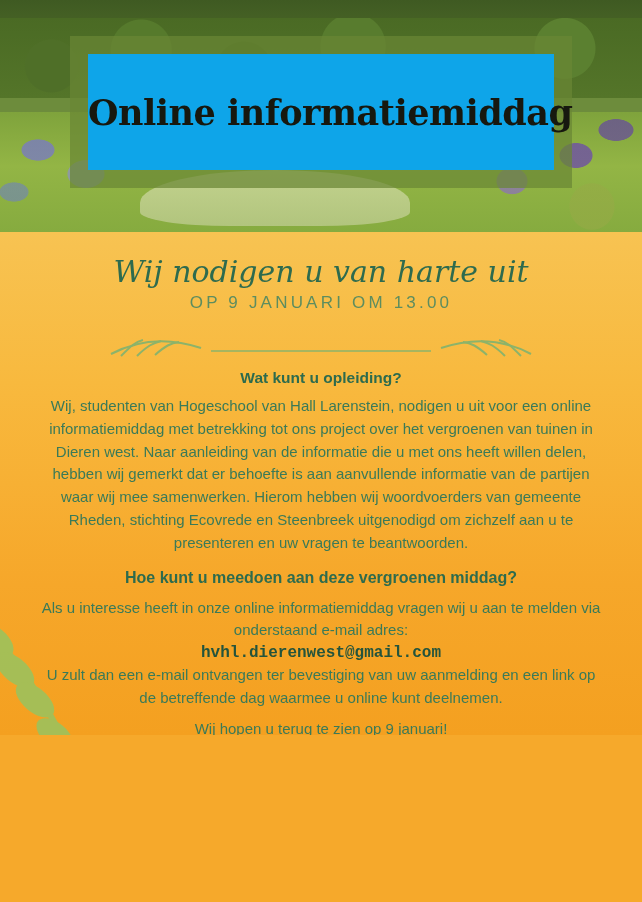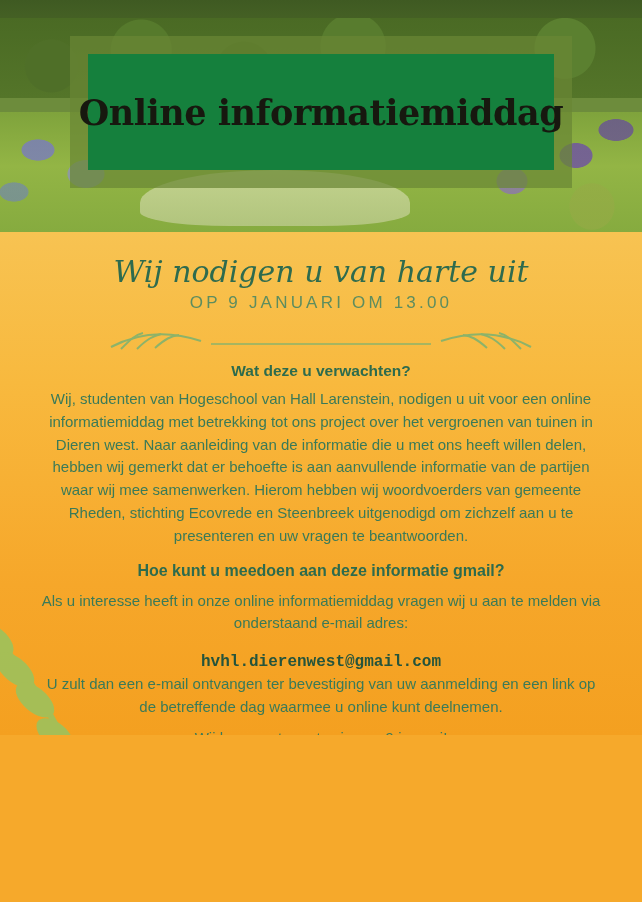--- a/index.html
+++ b/index.html
@@ -86,24 +86,23 @@
     top: 36px; left: 70px;
     width: 502px;
     height: 152px;
     background: rgba(106,135,53,.72);
     box-sizing: border-box;
     padding: 18px;
   }
   .banner-inner {
     width: 100%;
     height: 100%;
-    background: #15803d;
+    background: #0ea5e9;
     display: flex;
     align-items: center;
-    justify-content: center;
   }
   .banner-title {
     font-family: "DejaVu Serif", serif;
     font-weight: bold;
     font-size: 35px;
     color: #17180f;
     letter-spacing: -0.5px;
     white-space: nowrap;
   }
 
@@ -138,21 +137,21 @@
     font-style: italic;
     font-size: 30px;
     color: #2e6b4e;
     margin: 0 0 4px;
     font-weight: normal;
   }
   .invite-date {
     font-size: 17px;
     letter-spacing: 3.2px;
     color: #5d8d5f;
-    margin: 0 0 11px;
+    margin: 0 0 18px;
   }
 
   .divider {
     display: flex;
     align-items: center;
     justify-content: center;
     height: 34px;
     margin: 2px 0 4px;
   }
   .divider svg { display: block; }
@@ -165,21 +164,21 @@
   }
   .q-head.second { margin-top: 14px; margin-bottom: 10px; font-size: 16px; }
 
   .para {
     font-size: 15px;
     line-height: 1.52;
     color: #3a7a58;
     margin: 0 0 8px;
     padding: 0 6px;
   }
-  .para.tight { margin-bottom: 18px; }
+  .para.tight { margin-bottom: 2px; }
 
   .email {
     font-size: 16px;
     font-weight: bold;
     color: #24543c;
     margin: 2px 0 2px;
     font-family: Liberation Mono, monospace;
   }
   .closing {
     font-size: 15px;
@@ -257,25 +256,25 @@
             <path d="M54 23 C64 14 70 11 78 10"></path>
             <path d="M430 22 C400 6 370 6 340 16"></path>
             <path d="M420 24 C410 14 406 10 398 8"></path>
             <path d="M404 24 C394 14 388 11 380 9"></path>
             <path d="M386 23 C376 14 370 11 362 10"></path>
             <path d="M110 19 L330 19" stroke="#8cb36a" stroke-width="1.5"></path>
           </g>
         </svg>
       </div>
 
-      <div class="q-head">Wat deze u verwachten?</div>
+      <div class="q-head">Wat kunt u opleiding?</div>
 
       <p class="para">Wij, studenten van Hogeschool van Hall Larenstein, nodigen u uit voor een online informatiemiddag met betrekking tot ons project over het vergroenen van tuinen in Dieren west. Naar aanleiding van de informatie die u met ons heeft willen delen, hebben wij gemerkt dat er behoefte is aan aanvullende informatie van de partijen waar wij mee samenwerken. Hierom hebben wij woordvoerders van gemeente Rheden, stichting Ecovrede en Steenbreek uitgenodigd om zichzelf aan u te presenteren en uw vragen te beantwoorden.</p>
 
-      <div class="q-head second">Hoe kunt u meedoen aan deze informatie gmail?</div>
+      <div class="q-head second">Hoe kunt u meedoen aan deze vergroenen middag?</div>
 
       <p class="para tight">Als u interesse heeft in onze online informatiemiddag vragen wij u aan te melden via onderstaand e-mail adres:</p>
       <div class="email">hvhl.dierenwest@gmail.com</div>
       <p class="para">U zult dan een e-mail ontvangen ter bevestiging van uw aanmelding en een link op de betreffende dag waarmee u online kunt deelnemen.</p>
 
       <div class="closing">Wij hopen u terug te zien op 9 januari!</div>
     </div>
   </div>
 </div>
 

